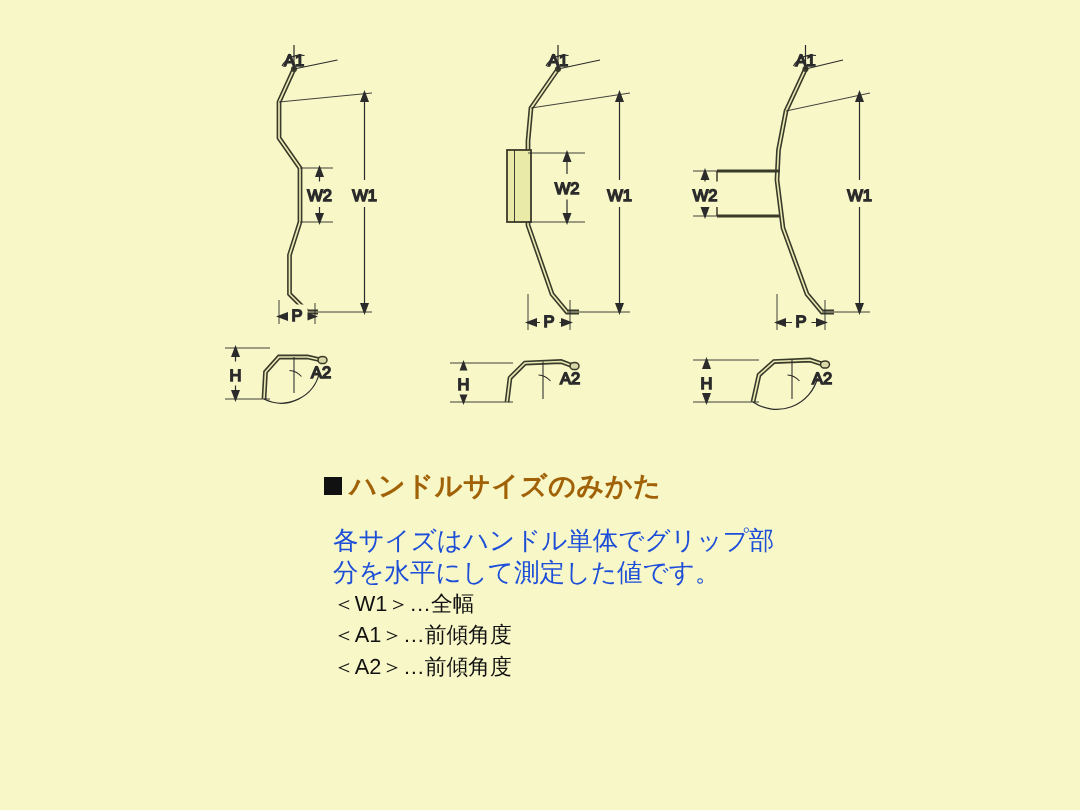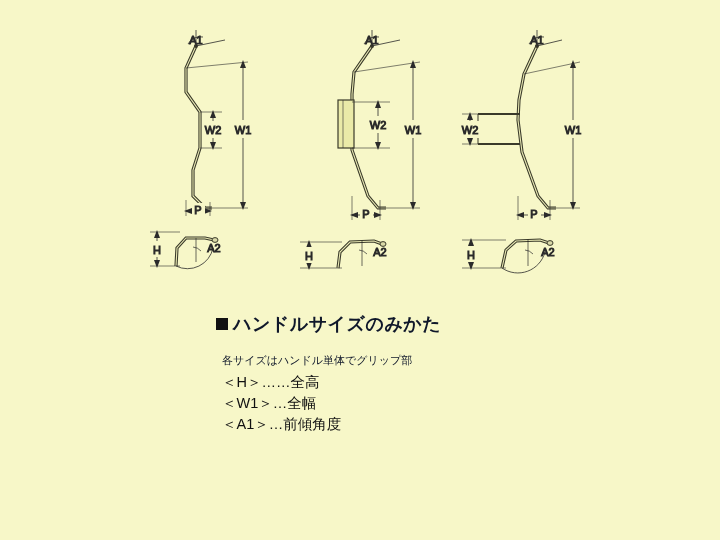--- a/index.html
+++ b/index.html
@@ -31,40 +31,40 @@
   .txtblock {
     position: absolute;
     left: 216px;
     top: 312px;
     width: 470px;
   }
   .heading {
     font-family: Liberation Mono, monospace;
     font-size: 18px;
     font-weight: bold;
-    color: #0f172a;
+    color: #a16207;
     letter-spacing: 0.5px;
     margin: 0 0 14px 0;
     white-space: nowrap;
   }
   .heading .sqmark {
     display: inline-block;
     width: 12px;
     height: 12px;
     background: #111111;
     margin-right: 5px;
     vertical-align: baseline;
   }
   .body-lines {
     margin-left: 6px;
   }
   .body-lines div {
     font-family: Liberation Serif, serif;
-    font-size: 11px;
-    color: #0f172a;
+    font-size: 17px;
+    color: #1d4ed8;
     line-height: 21px;
     white-space: nowrap;
   }
   .legend {
     margin-left: 6px;
     margin-top: 1px;
   }
   .legend div {
     font-family: "Liberation Sans", sans-serif;
     font-size: 14.5px;
@@ -252,21 +252,22 @@
 
     </g>
   </svg>
 
   <div class="txtblock">
     <div class="heading">
       <span class="sqmark"></span><span>ハンドルサイズのみかた</span>
     </div>
     <div class="body-lines">
       <div>各サイズはハンドル単体でグリップ部</div>
+      <div>分を水平にして測定した値です。</div>
     </div>
     <div class="legend">
-      <div>＜H＞……全高</div>
       <div>＜W1＞…全幅</div>
       <div>＜A1＞…前傾角度</div>
+      <div>＜A2＞…前傾角度</div>
     </div>
   </div>
 
 </div>
 
 </body></html>

